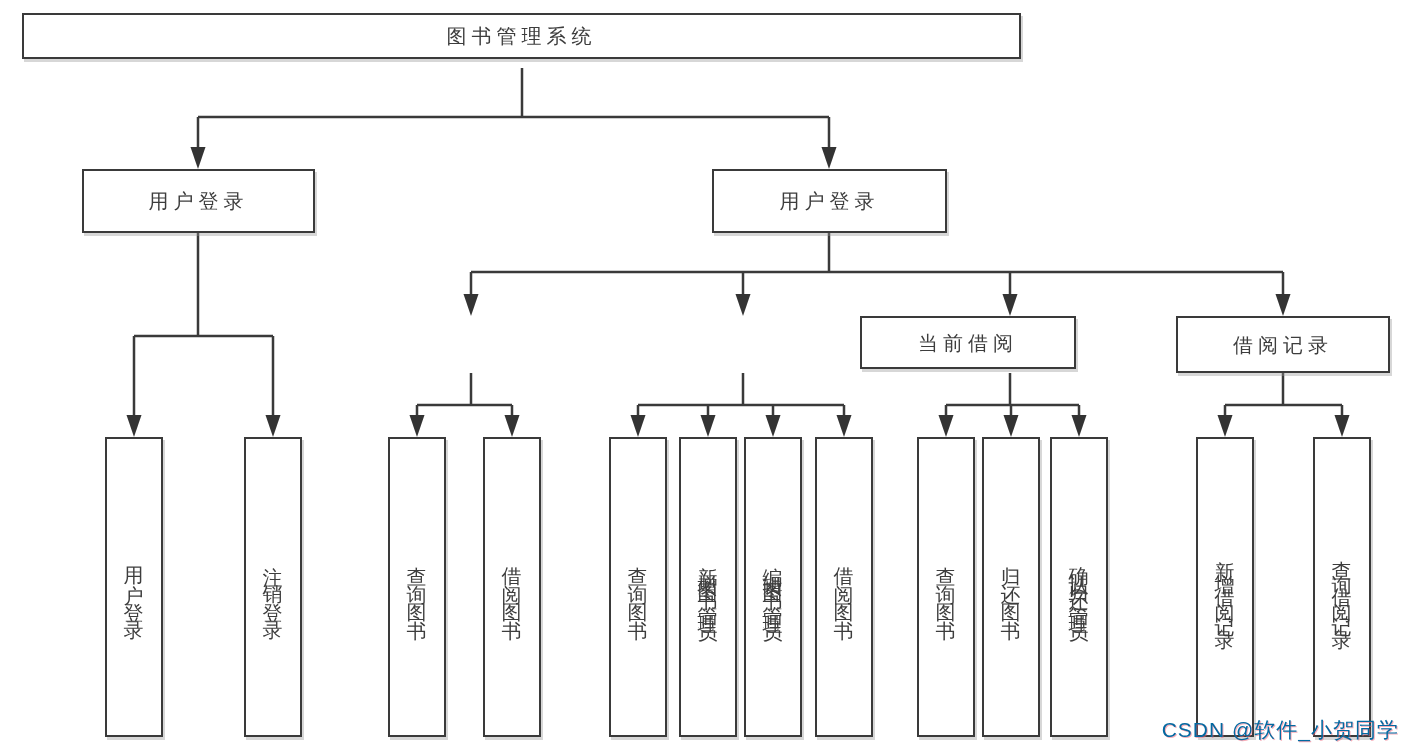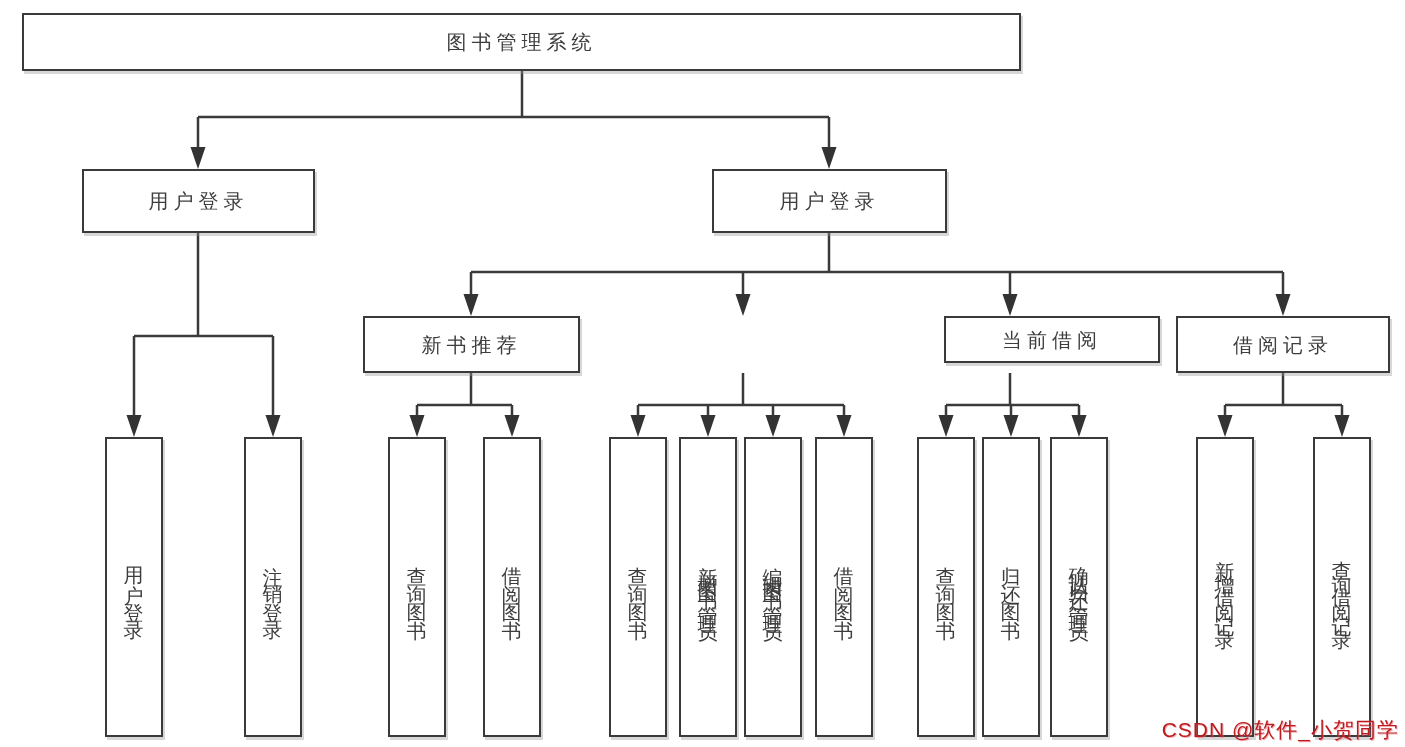--- a/index.html
+++ b/index.html
@@ -48,21 +48,21 @@
   }
   .sp-lg{letter-spacing:18px;}
   .sp-md{letter-spacing:14px;}
   .sp-sm{letter-spacing:8px;}
   .watermark{
     position:absolute;
     right:6px;
     bottom:3px;
     font-size:21px;
     letter-spacing:1px;
-    color:#b91c1c;
+    color:#0369a1;
     text-shadow:1px 1px 0 rgba(240,106,126,0.55);
     white-space:nowrap;
   }
 </style>
 </head>
 <body>
 
 <div class="stage">
 
   <svg class="wires" viewBox="0 0 1405 747" aria-hidden="true">
@@ -101,27 +101,26 @@
       <polygon points="1003.5,415 1018.5,415 1011,437"></polygon>
       <polygon points="1071.5,415 1086.5,415 1079,437"></polygon>
     </g>
     <g>
       <path d="M1283 373 V405 M1225 405 H1342 M1225 405 V419 M1342 405 V419"></path>
       <polygon points="1217.5,415 1232.5,415 1225,437"></polygon>
       <polygon points="1334.5,415 1349.5,415 1342,437"></polygon>
     </g>
   </svg>
 
-  <div class="box h" style="left:22px;top:13px;width:999px;height:58px">图书管理系统</div>
+  <div class="box h" style="left:22px;top:13px;width:999px;height:46px">图书管理系统</div>
 
   <div class="box h" style="left:82px;top:169px;width:233px;height:64px">用户登录</div>
   <div class="box h" style="left:712px;top:169px;width:235px;height:64px">用户登录</div>
 
-  <div class="box h" style="left:363px;top:316px;width:217px;height:57px">新书推荐</div>
-  <div class="box h" style="left:944px;top:316px;width:216px;height:47px">当前借阅</div>
+  <div class="box h" style="left:860px;top:316px;width:216px;height:53px">当前借阅</div>
   <div class="box h" style="left:1176px;top:316px;width:214px;height:57px">借阅记录</div>
 
   <div class="box v sp-lg" style="left:105px;top:437px;width:58px;height:300px">用户登录</div>
   <div class="box v sp-lg" style="left:244px;top:437px;width:58px;height:300px">注销登录</div>
 
   <div class="box v sp-lg" style="left:388px;top:437px;width:58px;height:300px">查询图书</div>
   <div class="box v sp-lg" style="left:483px;top:437px;width:58px;height:300px">借阅图书</div>
 
   <div class="box v sp-lg" style="left:609px;top:437px;width:58px;height:300px">查询图书</div>
   <div class="box v sp-sm" style="left:679px;top:437px;width:58px;height:300px">新增图书（管理员）</div>

